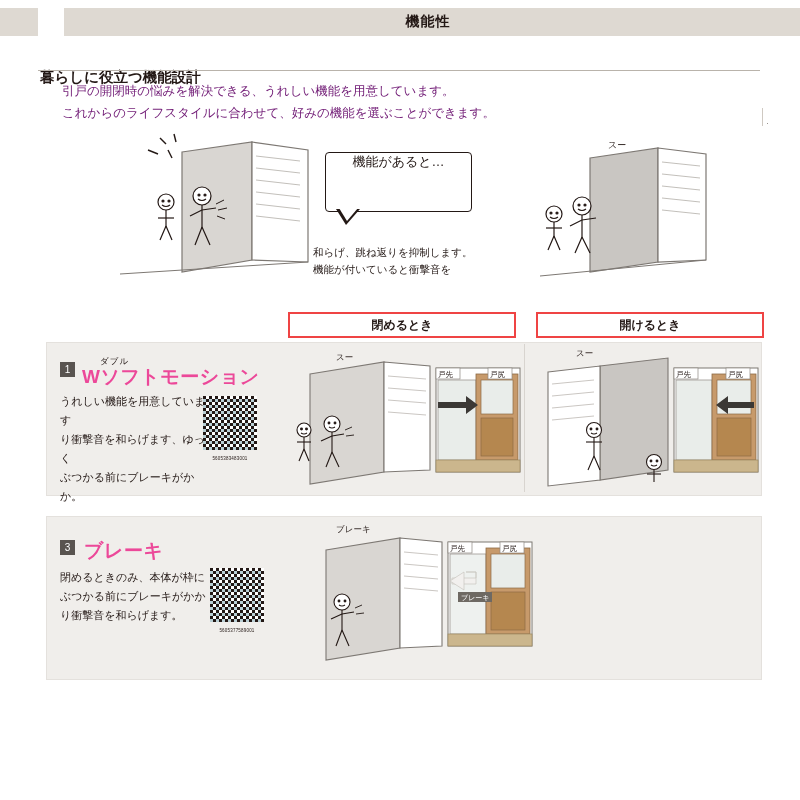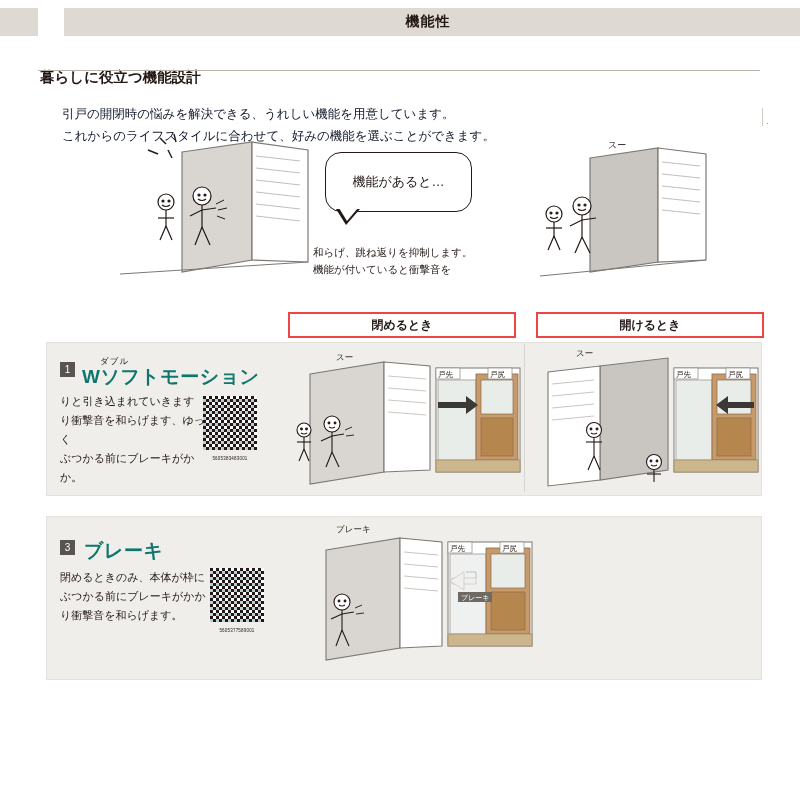--- a/index.html
+++ b/index.html
@@ -34,41 +34,41 @@
     font-size:14.5px;font-weight:bold;color:#231815;margin-top:24px;
   }
   .heading-rule{
     position:absolute;left:38px;top:70px;width:722px;height:1px;
     background:#b9b3ab;
   }
 
   
   .lead{
     position:absolute;left:62px;top:80px;width:640px;
-    font-size:12.5px;line-height:22px;color:#0f172a;margin-top:23px;
+    font-size:12.5px;line-height:22px;color:#701a75;
   }
 
   
   .right-tick{
     position:absolute;left:762px;top:108px;width:1px;height:18px;background:#cfc9c2;
   }
   .right-dot{
     position:absolute;left:766px;top:118px;font-size:9px;color:#8b8680;
   }
 
   
   .top-illo{
     position:absolute;left:60px;top:138px;width:700px;height:150px;
   }
 
   
   .bubble{
     position:absolute;left:325px;top:152px;width:145px;height:58px;
-    border:1.5px solid #231815;border-radius:16px;background:#ffffff;
-    display:flex;align-items:center;justify-content:center;
+    border:1.5px solid #231815;border-radius:4px;background:#ffffff;
+    display:flex;justify-content:center;
     font-size:13px;
   }
   .bubble-tail{
     position:absolute;left:336px;top:209px;width:0;height:0;
     border-left:10px solid transparent;border-right:14px solid transparent;
     border-top:16px solid #231815;
   }
   .bubble-tail-in{
     position:absolute;left:339px;top:208px;width:0;height:0;
     border-left:8px solid transparent;border-right:11px solid transparent;
@@ -102,21 +102,21 @@
   }
   #panel-1{top:342px;height:152px;}
   #panel-2{top:516px;height:162px;}
 
   .num-badge{
     position:absolute;width:15px;height:15px;
     background:#595450;color:#ffffff;
     font-size:10px;display:flex;align-items:center;justify-content:center;
   }
   .feat-title{
-    position:absolute;font-size:19px;font-weight:bold;color:#0f766e;
+    position:absolute;font-size:19px;font-weight:bold;color:#ec4899;
     letter-spacing:0.5px;
   }
   .feat-ruby{
     position:absolute;font-size:8.5px;color:#231815;letter-spacing:1px;
   }
   .feat-desc{
     position:absolute;width:150px;font-size:11px;line-height:19px;color:#231815;
   }
   .qr{
     position:absolute;width:54px;height:54px;
@@ -248,21 +248,21 @@
 
   <div class="state-label" id="state-close">閉めるとき</div>
   <div class="state-label" id="state-open">開けるとき</div>
 
   <div class="panel" id="panel-1"></div>
 
   <div class="num-badge" style="left:60px;top:362px;">1</div>
   <div class="feat-ruby" style="left:100px;top:356px;">ダブル</div>
   <div class="feat-title" style="left:82px;top:364px;">Wソフトモーション</div>
   <div class="feat-desc" style="left:60px;top:392px;">
-    <div>りと引き込まれていきます</div>
+    <div>うれしい機能を用意しています</div>
     <div>り衝撃音を和らげます、ゆっく</div>
     <div>ぶつかる前にブレーキがかか。</div>
   </div>
   <div class="qr" style="left:203px;top:396px;"></div>
   <div class="qr-code" style="left:203px;top:456px;">5605383483001</div>
 
   <div class="divider-v" style="left:524px;top:344px;height:148px;"></div>
 
   <svg width="236" height="148" viewBox="0 0 236 148" style="position:absolute;left:288px;top:344px;">
 

